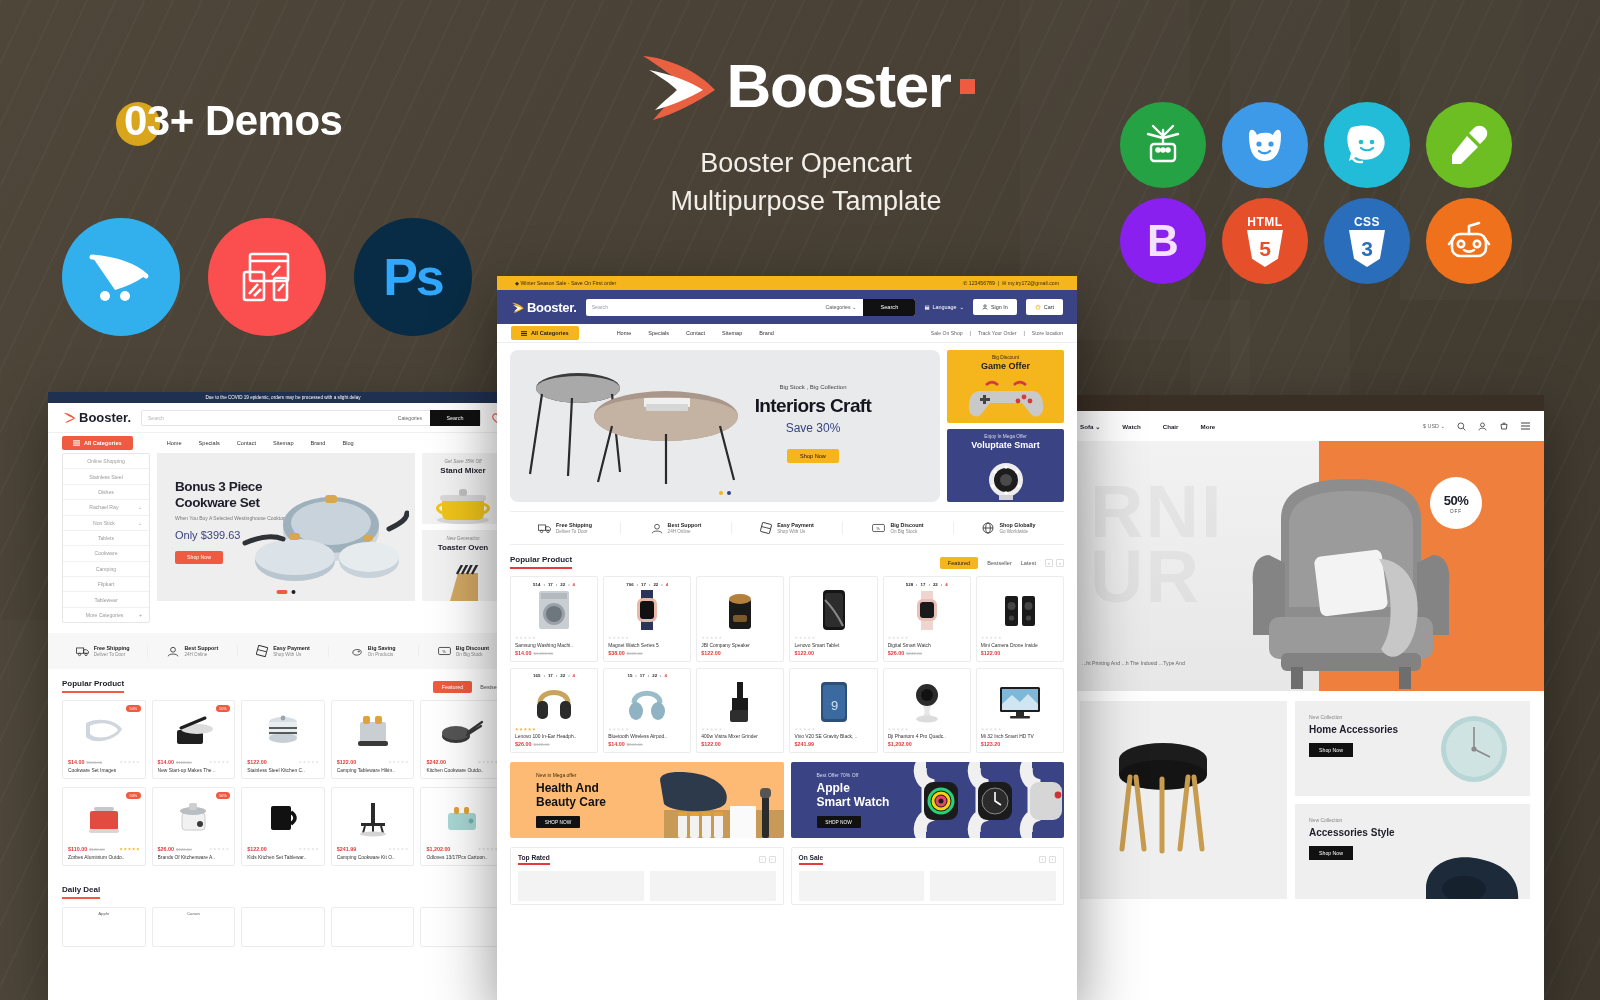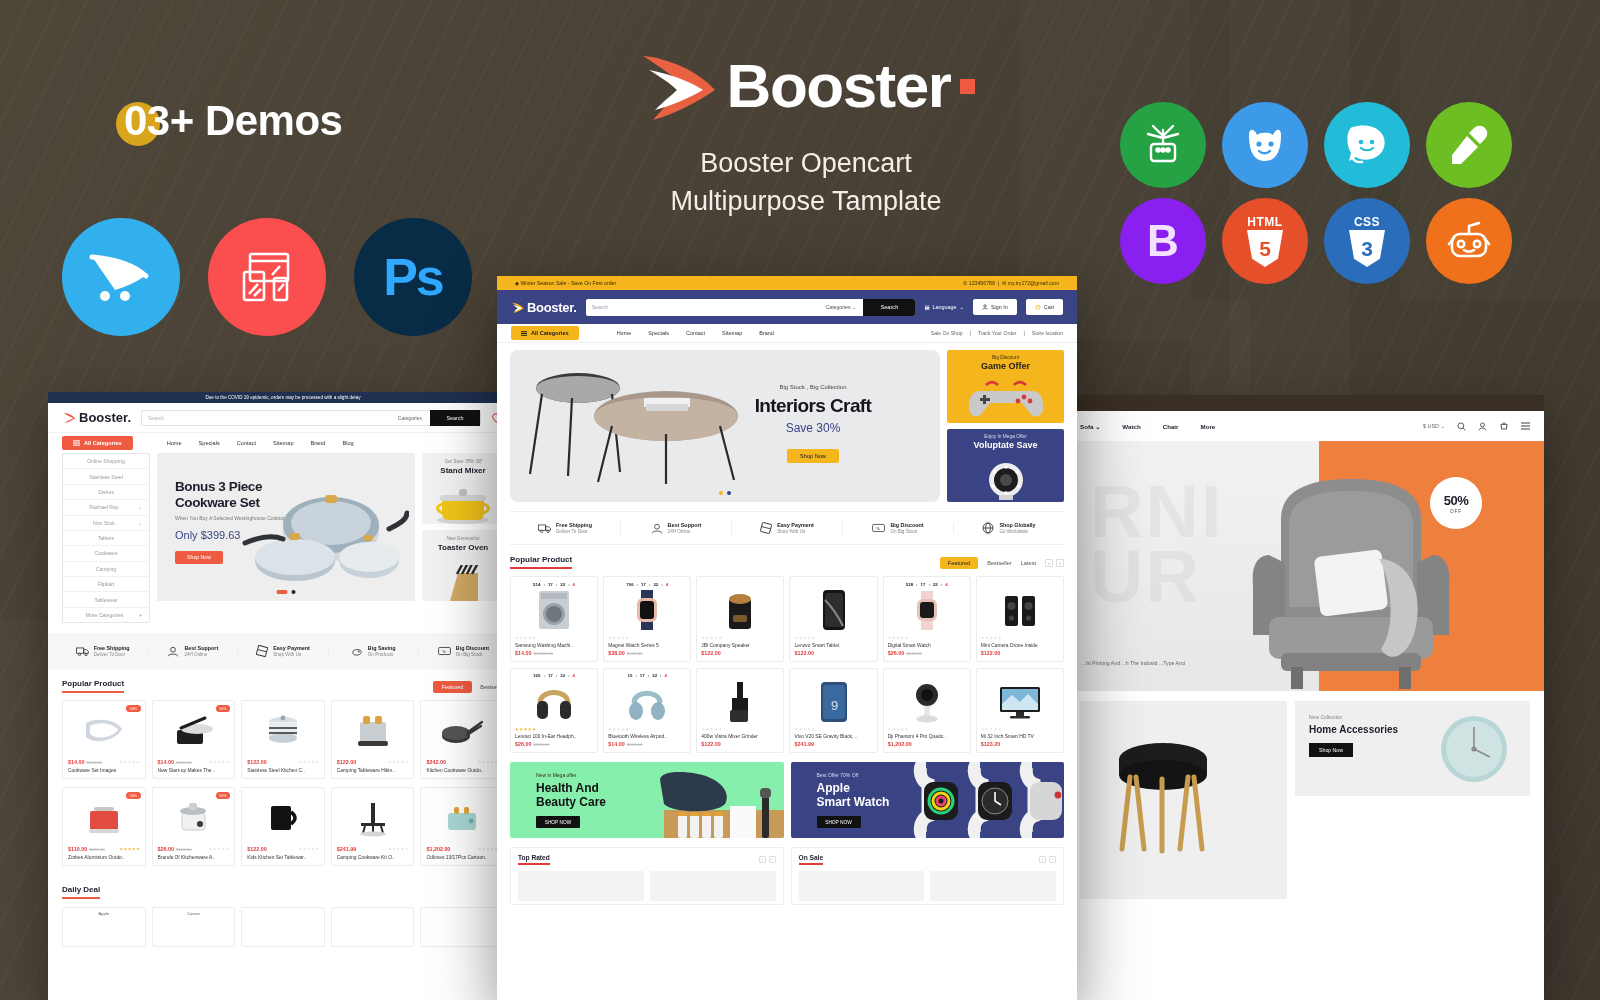--- a/index.html
+++ b/index.html
@@ -115,21 +115,21 @@
   .pstars{display:flex;gap:.7px;margin-top:3px;}
   .pstars i{width:3.6px;height:3.6px;background:#f5b61d;display:block;
     clip-path:polygon(50% 0,61% 35%,98% 35%,68% 57%,79% 91%,50% 70%,21% 91%,32% 57%,2% 35%,39% 35%);}
   .pstars i.off{background:#e3e3e3;}
   .pname{font-size:4.9px;color:#333;margin-top:3px;white-space:nowrap;overflow:hidden;}
   .pprice{font-size:5.4px;color:#e23b3b;font-weight:bold;margin-top:2px;}
   .pprice s{color:#bbb;font-weight:normal;font-size:4.4px;margin-left:2px;}
 
   .c-promos{margin:9px 13px 0;display:flex;gap:7px;}
   .promo{flex:1;height:76px;border-radius:2px;position:relative;overflow:hidden;display:flex;align-items:center;}
-  .promo.y{background:#86efac;} .promo.b{background:#3a4383;}
+  .promo.y{background:#fdba74;} .promo.b{background:#3a4383;}
   .promo .pt{padding-left:26px;}
   .promo .pk{font-size:5px;color:#3a2d06;}
   .promo.b .pk{color:#d9ddf2;}
   .promo .ph2{font-size:12px;font-weight:bold;color:#111;line-height:1.18;margin-top:3px;}
   .promo.b .ph2{color:#fff;}
   .promo .pb{margin-top:7px;background:#111;color:#fff;font-size:4.8px;width:44px;height:12px;display:flex;align-items:center;justify-content:center;border-radius:1px;}
 
   .c-bot{margin:9px 13px 0;display:flex;gap:7px;}
   .botbox{flex:1;border:1px solid #ececec;border-radius:2px;padding:6px 7px;height:58px;}
   .botbox .bh{display:flex;align-items:center;}
@@ -841,20 +841,29 @@
           <div class="k">New Collection</div>
           <div class="t">Home Accessories</div>
           <div class="b">Shop Now</div>
           <svg style="position:absolute;right:18px;top:10px;" width="76" height="76" viewBox="0 0 76 76">
             <circle cx="38" cy="38" r="33" fill="#b8d6d6"></circle>
               <circle cx="38" cy="38" r="28" fill="#cfe4e2"></circle>
             <path d="M38 38 L38 16 M38 38 L54 46" stroke="#8a8a8a" stroke-width="1.6"></path>
             <circle cx="38" cy="38" r="2.6" fill="#8a8a8a"></circle>
           </svg>
         </div>
+        <div class="r-tile">
+          <div class="k">New Collection</div>
+          <div class="t">Accessories Style</div>
+          <div class="b">Shop Now</div>
+          <svg style="position:absolute;right:6px;bottom:-6px;" width="104" height="60" viewBox="0 0 104 60">
+            <path d="M6 44 C6 18 34 8 60 14 C88 20 100 36 98 56 L6 56 Z" fill="#1d2a3a"></path>
+            <ellipse cx="44" cy="44" rx="22" ry="13" fill="#16212e"></ellipse>
+          </svg>
+        </div>
       </div>
     </div>
   </div>
 
   <div class="mock center">
     <div class="c-topbar">
       <span>◆ <span>Winter Season Sale - Save On First order</span></span>
       <span>✆ <span>123456789</span>&nbsp;&nbsp;|&nbsp;&nbsp;✉ <span>my.try172@gmail.com</span></span>
     </div>
     <div class="c-head">
@@ -944,21 +953,21 @@
               <rect x="19" y="16" width="3" height="9" fill="#444"></rect>
             <circle cx="60" cy="18" r="2.4" fill="#d63b3b"></circle>
               <circle cx="66" cy="22" r="2.4" fill="#d63b3b"></circle>
               <circle cx="54" cy="22" r="2.4" fill="#d63b3b"></circle>
             <path d="M22 6 q6 -6 12 0" stroke="#d63b3b" stroke-width="2.6" fill="none"></path>
               <path d="M50 6 q6 -6 12 0" stroke="#d63b3b" stroke-width="2.6" fill="none"></path>
           </svg>
         </div>
         <div class="side-card b">
           <div class="k">Enjoy In Mega Offer</div>
-          <div class="t">Voluptate Save</div>
+          <div class="t">Voluptate Smart</div>
           <svg style="position:absolute;bottom:0;" width="66" height="40" viewBox="0 0 66 40">
             <circle cx="33" cy="18" r="17" fill="#ededed"></circle>
               <circle cx="33" cy="18" r="12" fill="#1d1d1d"></circle>
               <circle cx="33" cy="18" r="6" fill="#4a4a4a"></circle>
             <circle cx="33" cy="5" r="1.7" fill="#fff"></circle>
               <circle cx="44" cy="10" r="1.7" fill="#fff"></circle>
               <circle cx="46" cy="24" r="1.7" fill="#fff"></circle>
               <circle cx="33" cy="31" r="1.7" fill="#fff"></circle>
               <circle cx="20" cy="24" r="1.7" fill="#fff"></circle>
               <circle cx="22" cy="10" r="1.7" fill="#fff"></circle>

